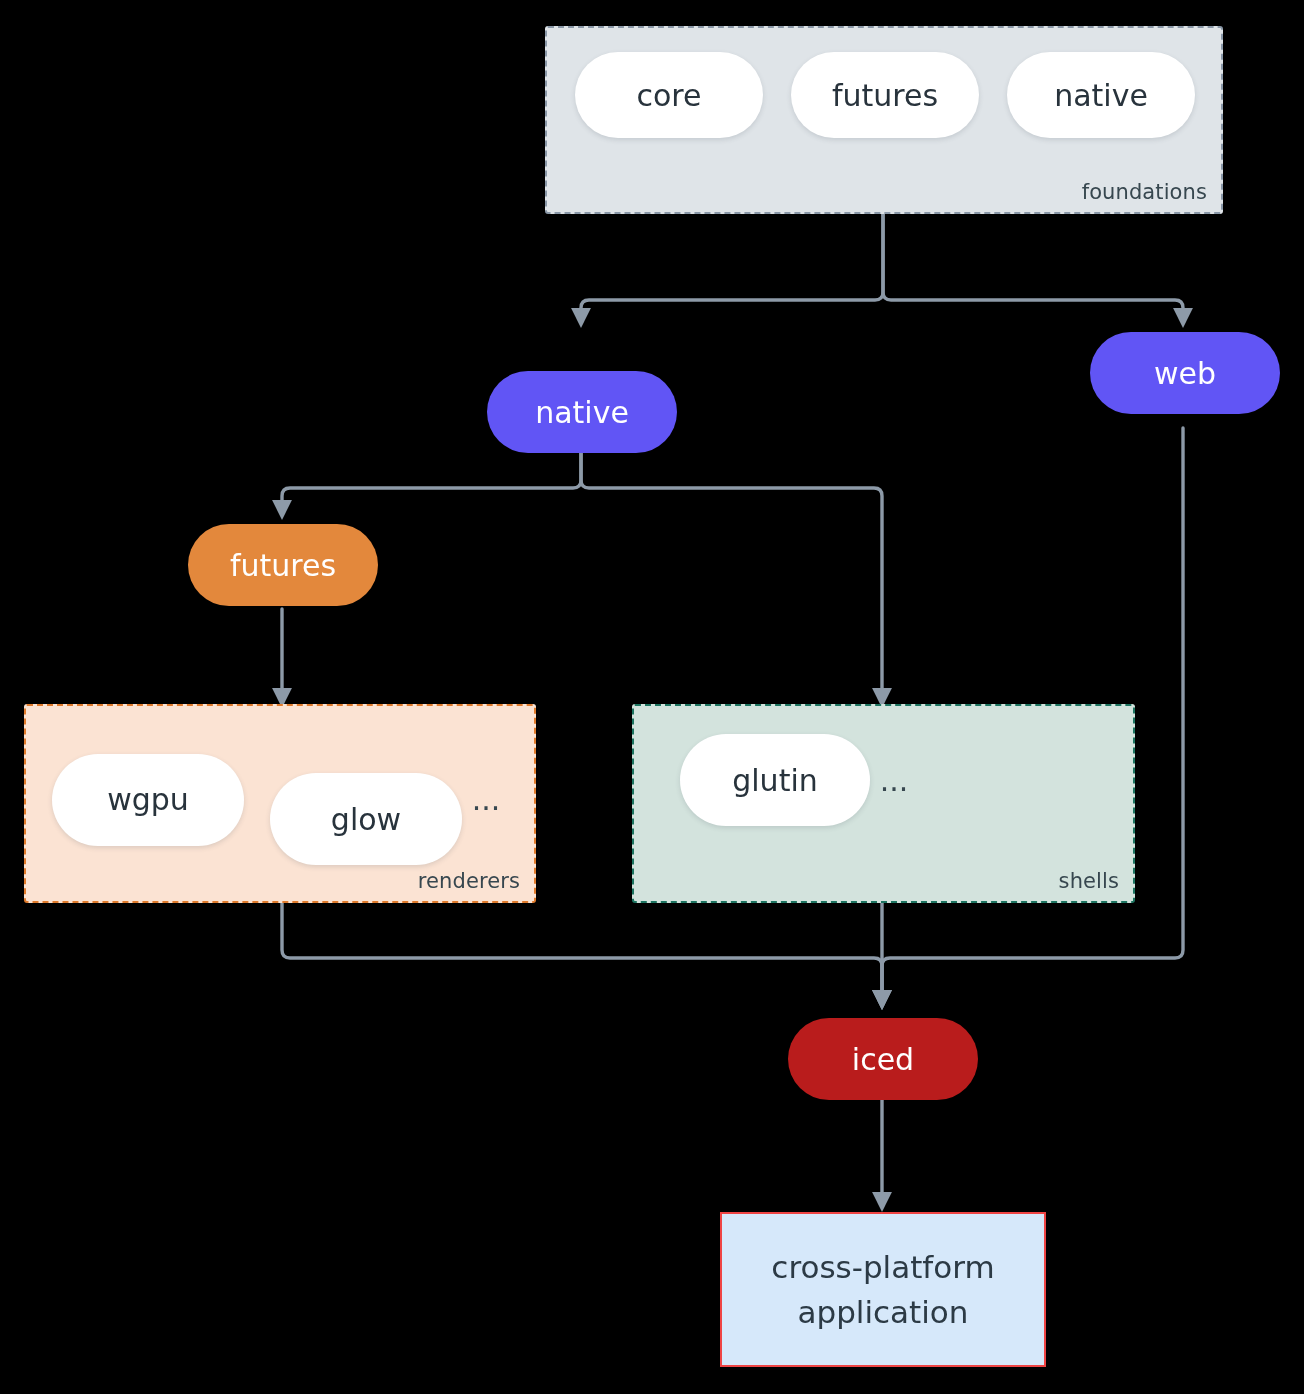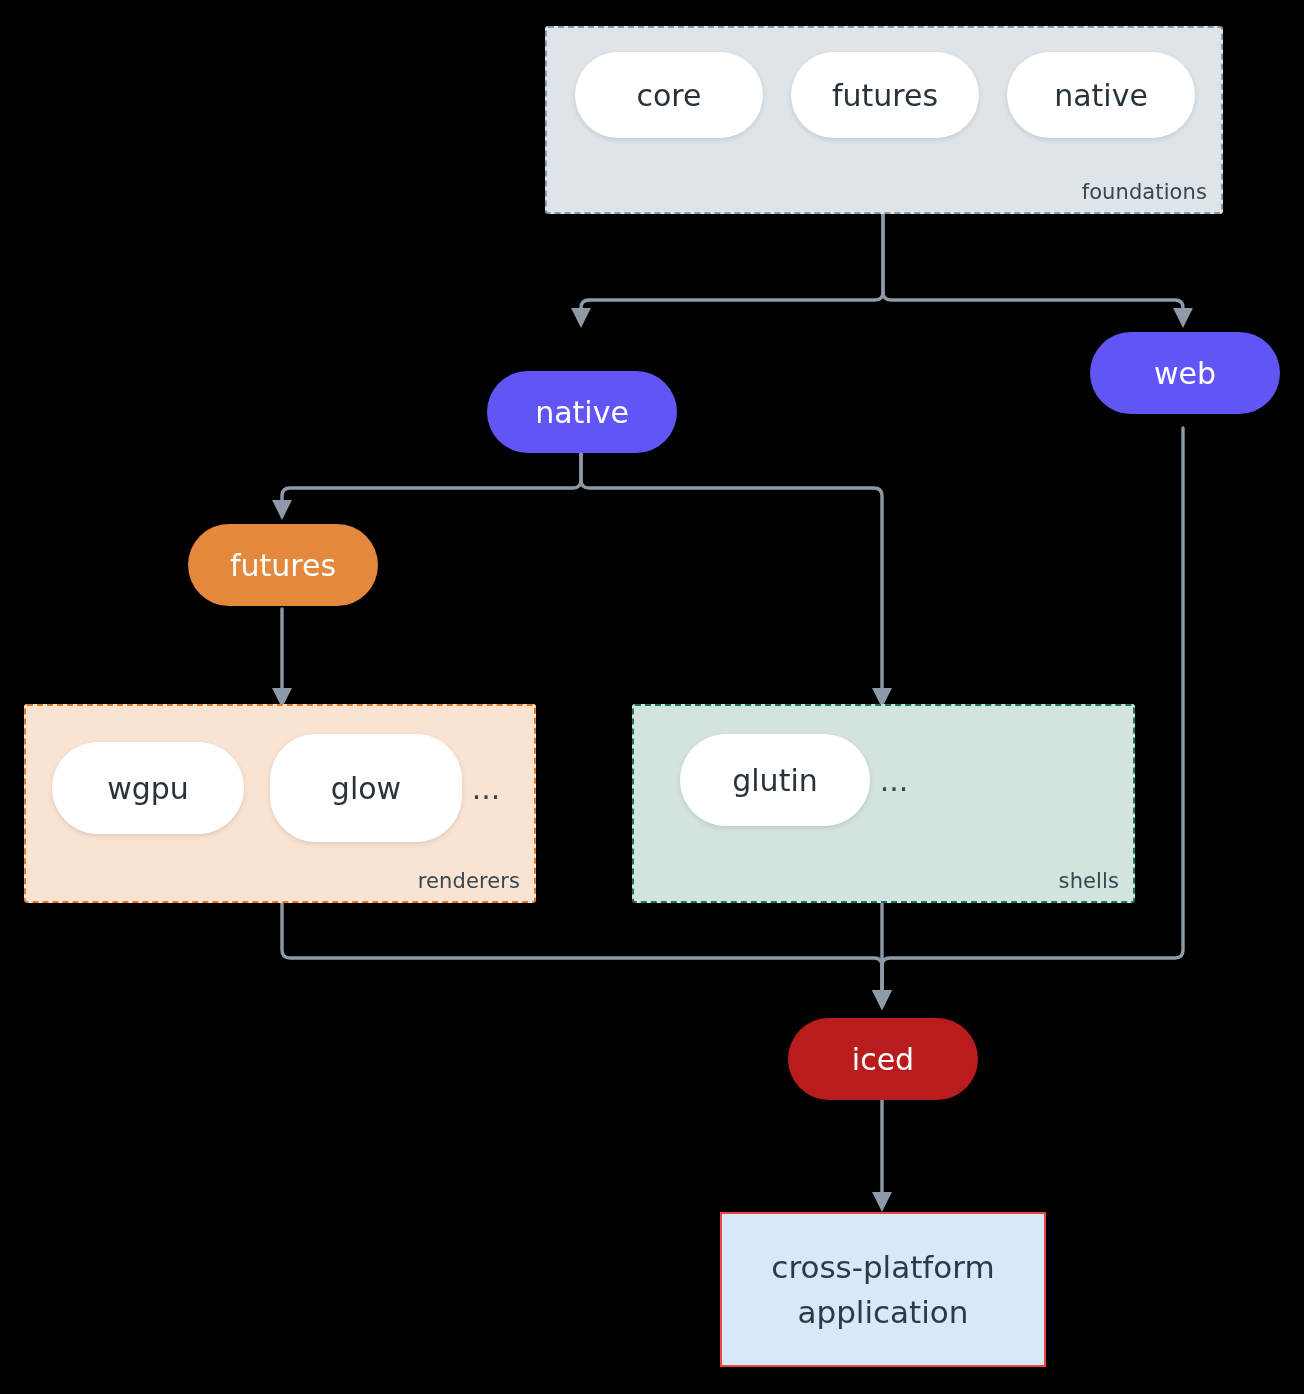--- a/index.html
+++ b/index.html
@@ -138,21 +138,21 @@
   <div class="node" style="left:188px; top:524px; width:190px; height:82px; background:#e3883c;">
     <span>futures</span>
   </div>
 
   <div class="group" style="left:24px; top:704px; width:512px; height:199px;
               background:#fbe3d3; border:2px dashed #e07b2c; border-radius:3px;">
     <div class="pill-row" style="left:26px; top:28px;text-align:right;">
       <div class="leaf" style="width:192px; height:92px;">
         <span>wgpu</span>
       </div>
-      <div class="leaf" style="width:192px; height:108px; margin-left:26px;">
+      <div class="leaf" style="width:192px; height:92px; margin-left:26px;margin-top:39px;">
         <span>glow</span>
       </div>
       <div class="ellipsis" style="width:48px; height:92px;">...</div>
     </div>
     <div class="group-label">renderers</div>
   </div>
 
   <div class="group" style="left:632px; top:704px; width:503px; height:199px;
               background:#d3e3dd; border:2px dashed #1d7561; border-radius:3px;">
     <div class="pill-row" style="left:24px; top:28px;">

